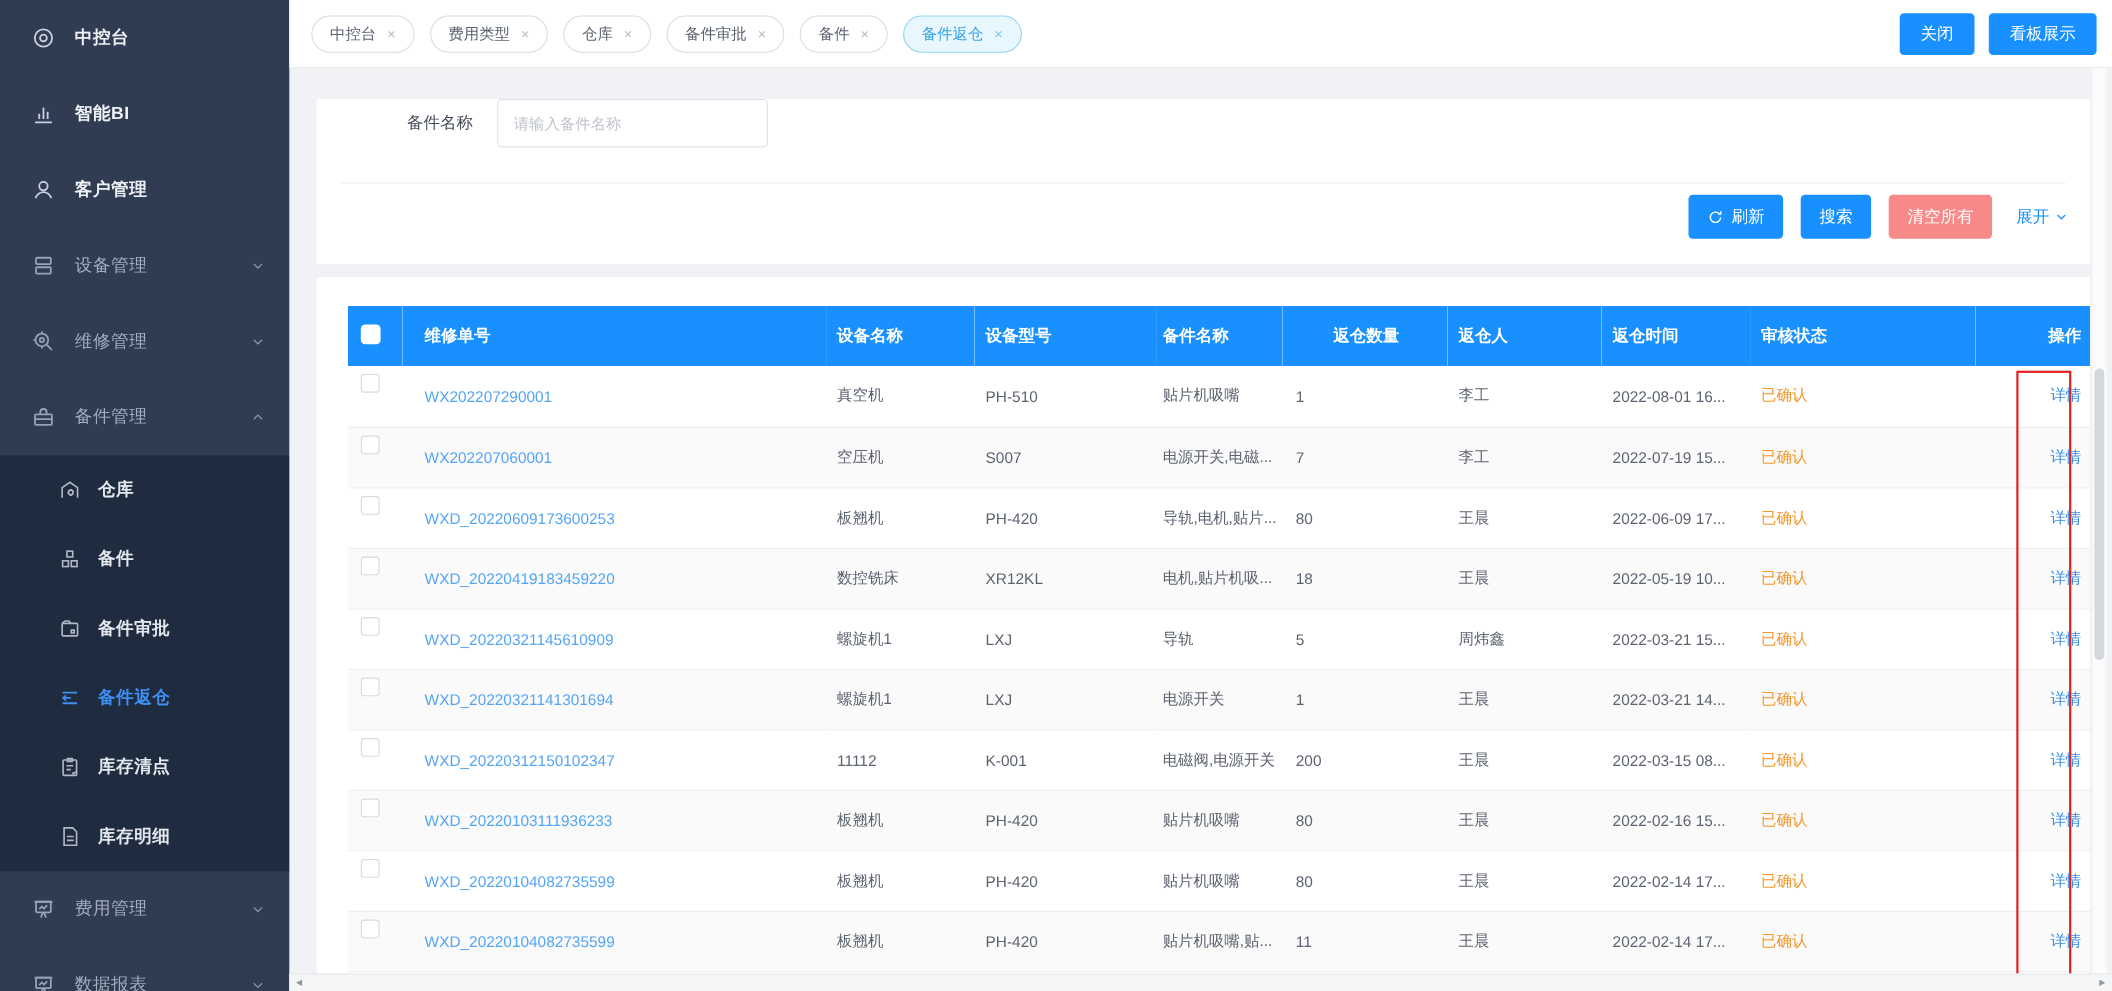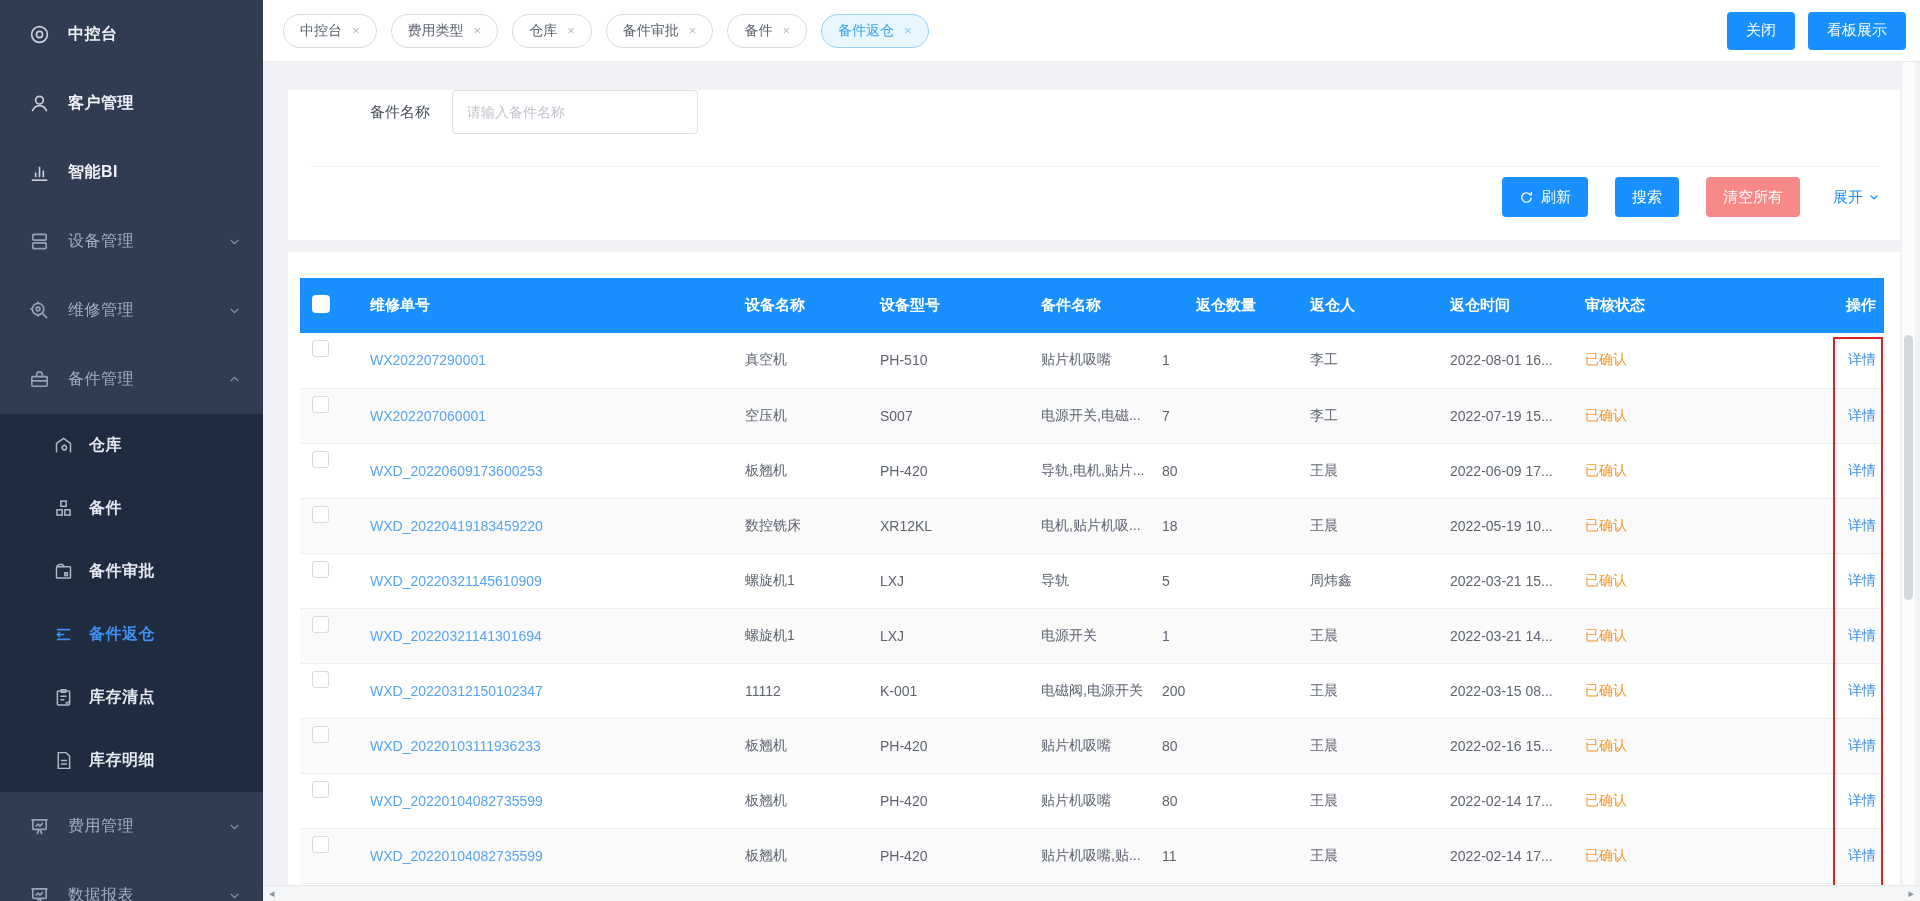--- a/index.html
+++ b/index.html
@@ -47,27 +47,27 @@
 
   
   .card{position:absolute;background:#fff;}
   .card.search-card{left:288px;top:90px;width:1612px;height:150px;}
   .card.table-card{left:288px;top:252px;width:1612px;height:649px;}
   .filter-label{position:absolute;left:82px;width:70px;font-size:15px;color:#454c59;line-height:44px;}
   .filter-input{position:absolute;left:164px;top:0;width:246px;height:44px;border:1px solid #dcdfe6;
                 border-radius:4px;padding:0 14px;font-size:14px;color:#4c1d95;font-family:inherit;outline:none;}
   .filter-input::placeholder{color:#c0c4cc;}
   .search-divider{position:absolute;left:22px;right:22px;top:76px;border-top:1px solid #eef0f3;}
-  .toolbar-row{position:absolute;top:93px;right:20px;height:28px;display:flex;align-items:center;gap:27px;}
+  .toolbar-row{position:absolute;top:93px;right:20px;height:28px;display:flex;align-items:center;gap:16px;}
   .toolbar-row .btn{height:40px;padding:0 17px;font-size:15px;}
   .toolbar-row .btn .bico{margin-right:7px;}
   .expand-link{display:flex;align-items:center;gap:5px;color:var(--accent);font-size:15px;cursor:pointer;margin-left:6px;}
 
   
-  .table-wrap{position:absolute;left:12px;top:26px;width:1584px;}
+  .table-wrap{position:absolute;left:28px;top:26px;width:1584px;}
   table{table-layout:fixed;width:1584px;border-collapse:collapse;}
   thead th{background:var(--accent);color:#fff;font-size:15px;font-weight:bold;height:55px;
            text-align:left;padding:0 10px;white-space:nowrap;overflow:hidden;}
   th.c-check{padding-left:12px;}
   th.c-order{padding-left:20px;}
   th.c-part{padding:0 6px;}
   th.c-qty{padding-left:12px;text-align:center;}
   th.c-action{text-align:right;padding-right:8px;font-family:Liberation Serif, serif;}
   tbody td{height:55px;font-size:14px;color:#5d6470;border-bottom:1px solid #ebeef5;
            padding:0 10px;white-space:nowrap;overflow:hidden;background:#fff;}
@@ -102,31 +102,31 @@
 <aside class="sidebar">
   <div class="side-item leaf">
     <svg class="ico" viewBox="0 0 24 24" fill="none" stroke="currentColor" stroke-width="1.7">
         <circle cx="12" cy="12" r="8.2"></circle>
         <circle cx="12" cy="12" r="3.2"></circle>
       </svg>
     <span class="lbl">中控台</span>
   </div>
   <div class="side-item leaf">
     <svg class="ico" viewBox="0 0 24 24" fill="none" stroke="currentColor" stroke-width="1.7">
+        <path d="M4 20h16"></path>
+        <path d="M8 17v-5M12 17V6M16 17v-7"></path>
+      </svg>
+    <span class="lbl">智能BI</span>
+  </div>
+  <div class="side-item leaf">
+    <svg class="ico" viewBox="0 0 24 24" fill="none" stroke="currentColor" stroke-width="1.7">
         <circle cx="12" cy="8.5" r="4"></circle>
         <path d="M4.5 20c1.6-4.2 4.3-5.8 7.5-5.8s5.9 1.6 7.5 5.8"></path>
       </svg>
     <span class="lbl">客户管理</span>
-  </div>
-  <div class="side-item leaf">
-    <svg class="ico" viewBox="0 0 24 24" fill="none" stroke="currentColor" stroke-width="1.7">
-        <path d="M4 20h16"></path>
-        <path d="M8 17v-5M12 17V6M16 17v-7"></path>
-      </svg>
-    <span class="lbl">智能BI</span>
   </div>
   <div class="side-item group">
     <svg class="ico" viewBox="0 0 24 24" fill="none" stroke="currentColor" stroke-width="1.7">
         <rect x="5" y="4.5" width="14" height="6" rx="1"></rect>
         <rect x="5" y="13.5" width="14" height="6" rx="1"></rect>
         <path d="M8 7.5h.01M8 16.5h.01"></path>
       </svg>
     <span class="lbl">设备管理</span>
     <svg class="chev" width="13" height="13" viewBox="0 0 24 24" fill="none" stroke="currentColor" stroke-width="2.2">
         <path d="M5 9l7 7 7-7"></path>

